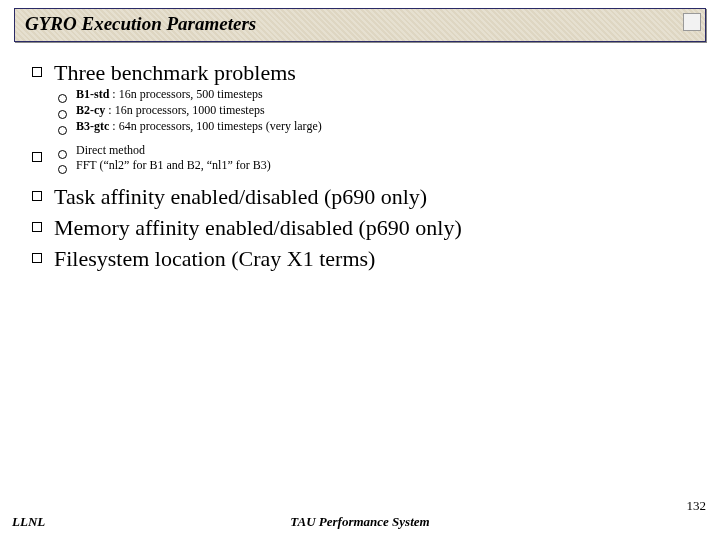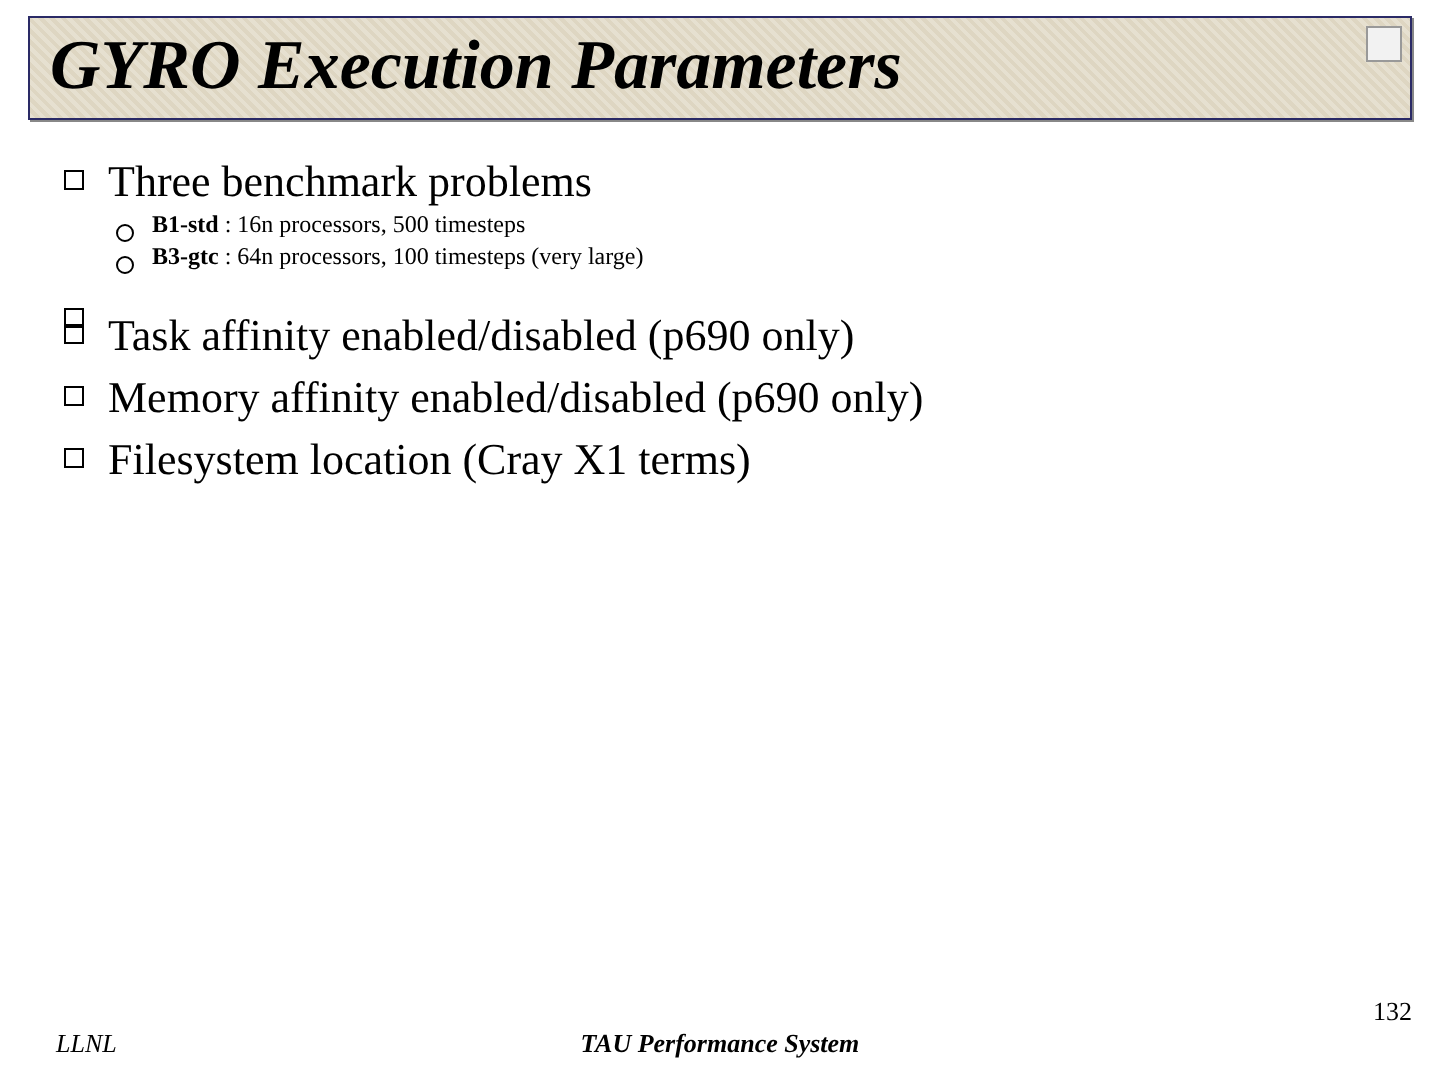--- a/index.html
+++ b/index.html
@@ -17,21 +17,21 @@
     box-shadow: 1px 1px 0 #888;
     background: repeating-linear-gradient(
       45deg,
       #e6e0d0 0px, #e6e0d0 2px,
       #ded6c2 2px, #ded6c2 4px
     );
     padding: 4px 10px 6px 10px;
     position: relative;
   }
   .title-text {
-    font-size: 35px;
+    font-size: 19px;
     font-weight: bold;
     font-style: italic;
     color: #000;
   }
   .corner-logo {
     position: absolute;
     right: 4px;
     top: 4px;
     width: 18px;
     height: 18px;
@@ -82,24 +82,24 @@
   .bold { font-weight: bold; }
   .footer {
     position: absolute;
     bottom: 10px;
     left: 0;
     width: 720px;
     font-size: 13px;
   }
   .footer-left {
     position: absolute;
-    left: 28px;
+    left: 12px;
     bottom: 0;
     font-style: italic;
-    font-weight: normal;
+    font-weight: bold;
   }
   .footer-center {
     position: absolute;
     left: 0;
     width: 720px;
     text-align: center;
     bottom: 0;
     font-style: italic;
     font-weight: bold;
   }
@@ -124,29 +124,43 @@
   <div class="lvl1">
     <span class="square"></span>
     <span>Three benchmark problems</span>
     <div class="sub">
       <div class="sub-item">
         <span class="circle"></span>
         <span class="bold">B1-std</span><span> : 16n processors, 500 timesteps</span>
       </div>
       <div class="sub-item">
         <span class="circle"></span>
+        <span class="bold">B2-cy</span><span>  : 16n processors, 1000 timesteps</span>
+      </div>
+      <div class="sub-item">
+        <span class="circle"></span>
         <span class="bold">B3-gtc</span><span> : 64n processors, 100 timesteps (very large)</span>
       </div>
     </div>
   </div>
 
   <div class="gap"></div>
 
   <div class="lvl1">
     <span class="square"></span>
+    <div class="sub">
+      <div class="sub-item">
+        <span class="circle"></span>
+        <span>Direct method</span>
+      </div>
+      <div class="sub-item">
+        <span class="circle"></span>
+        <span>FFT (“nl2” for B1 and B2, “nl1” for B3)</span>
+      </div>
+    </div>
   </div>
 
   <div class="gap"></div>
 
   <div class="lvl1">
     <span class="square"></span>
     <span>Task affinity enabled/disabled (p690 only)</span>
   </div>
   <div class="lvl1">
     <span class="square"></span>

